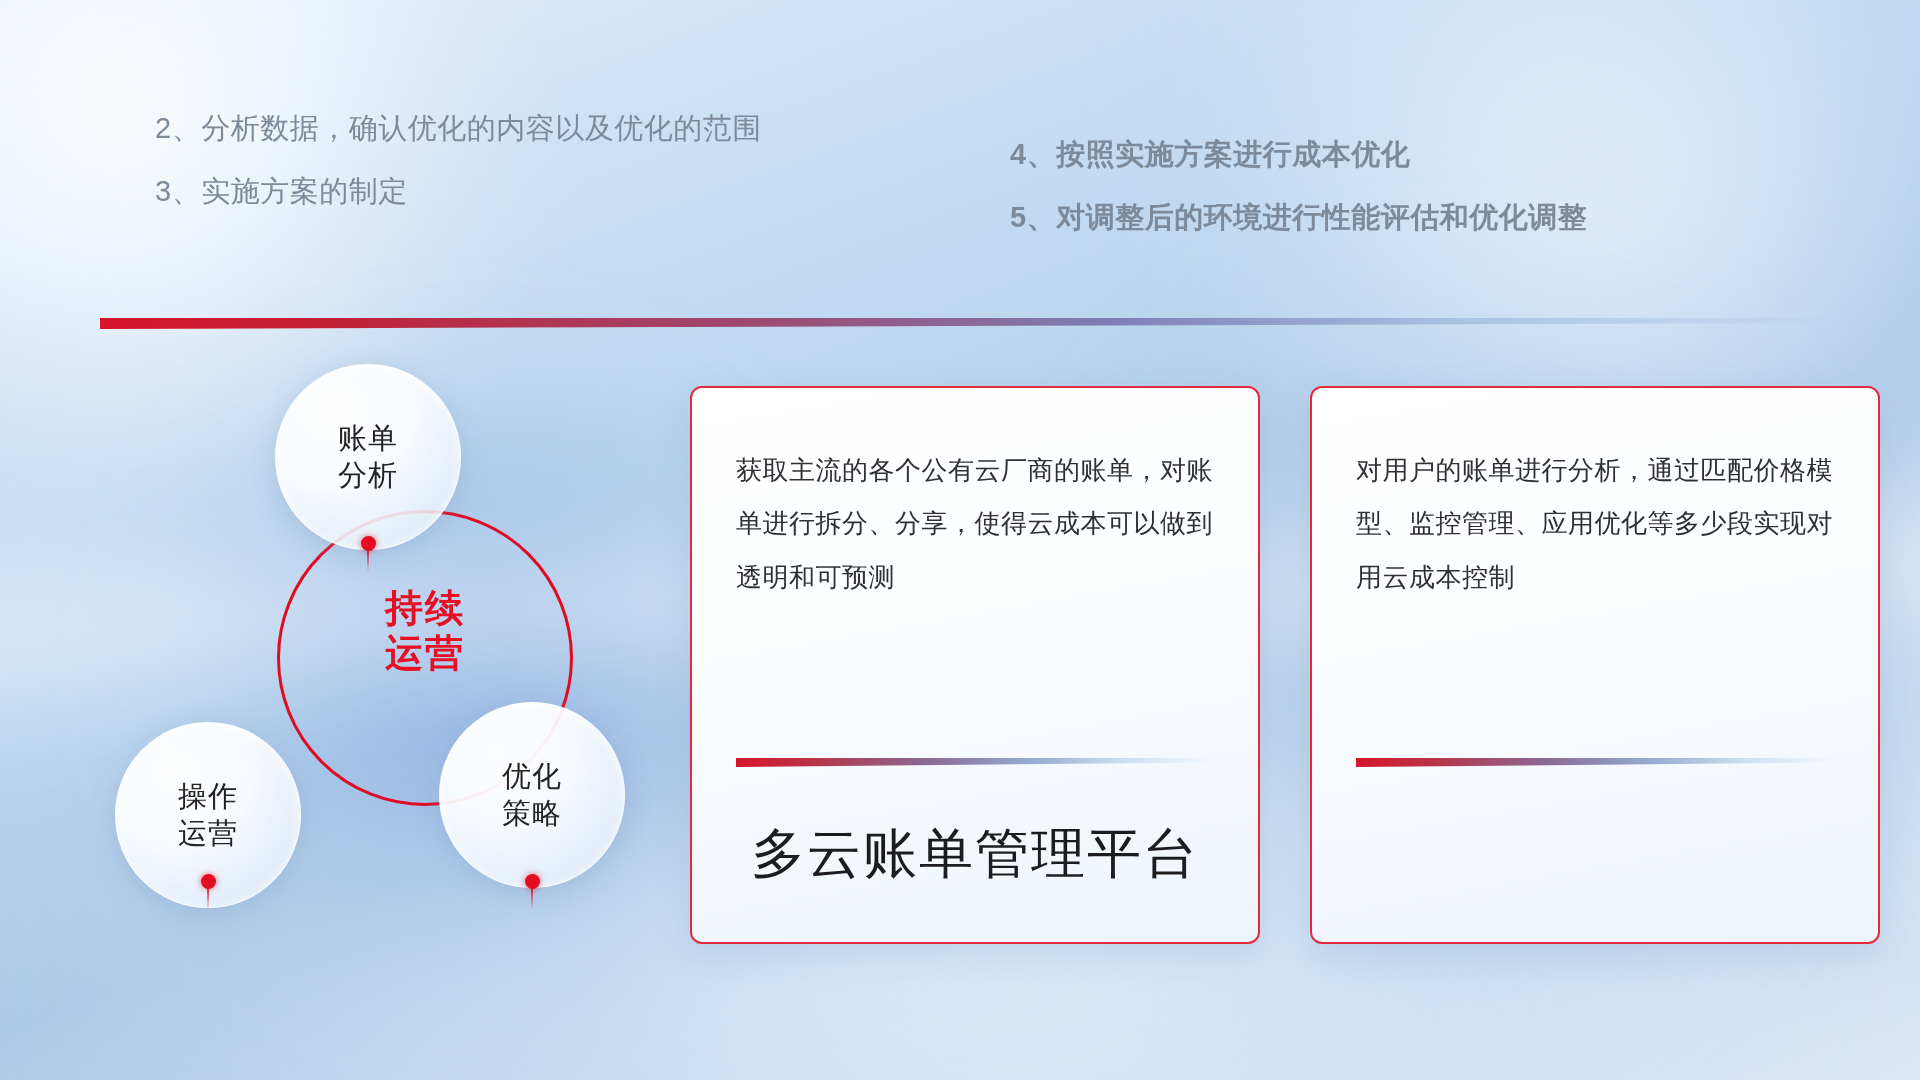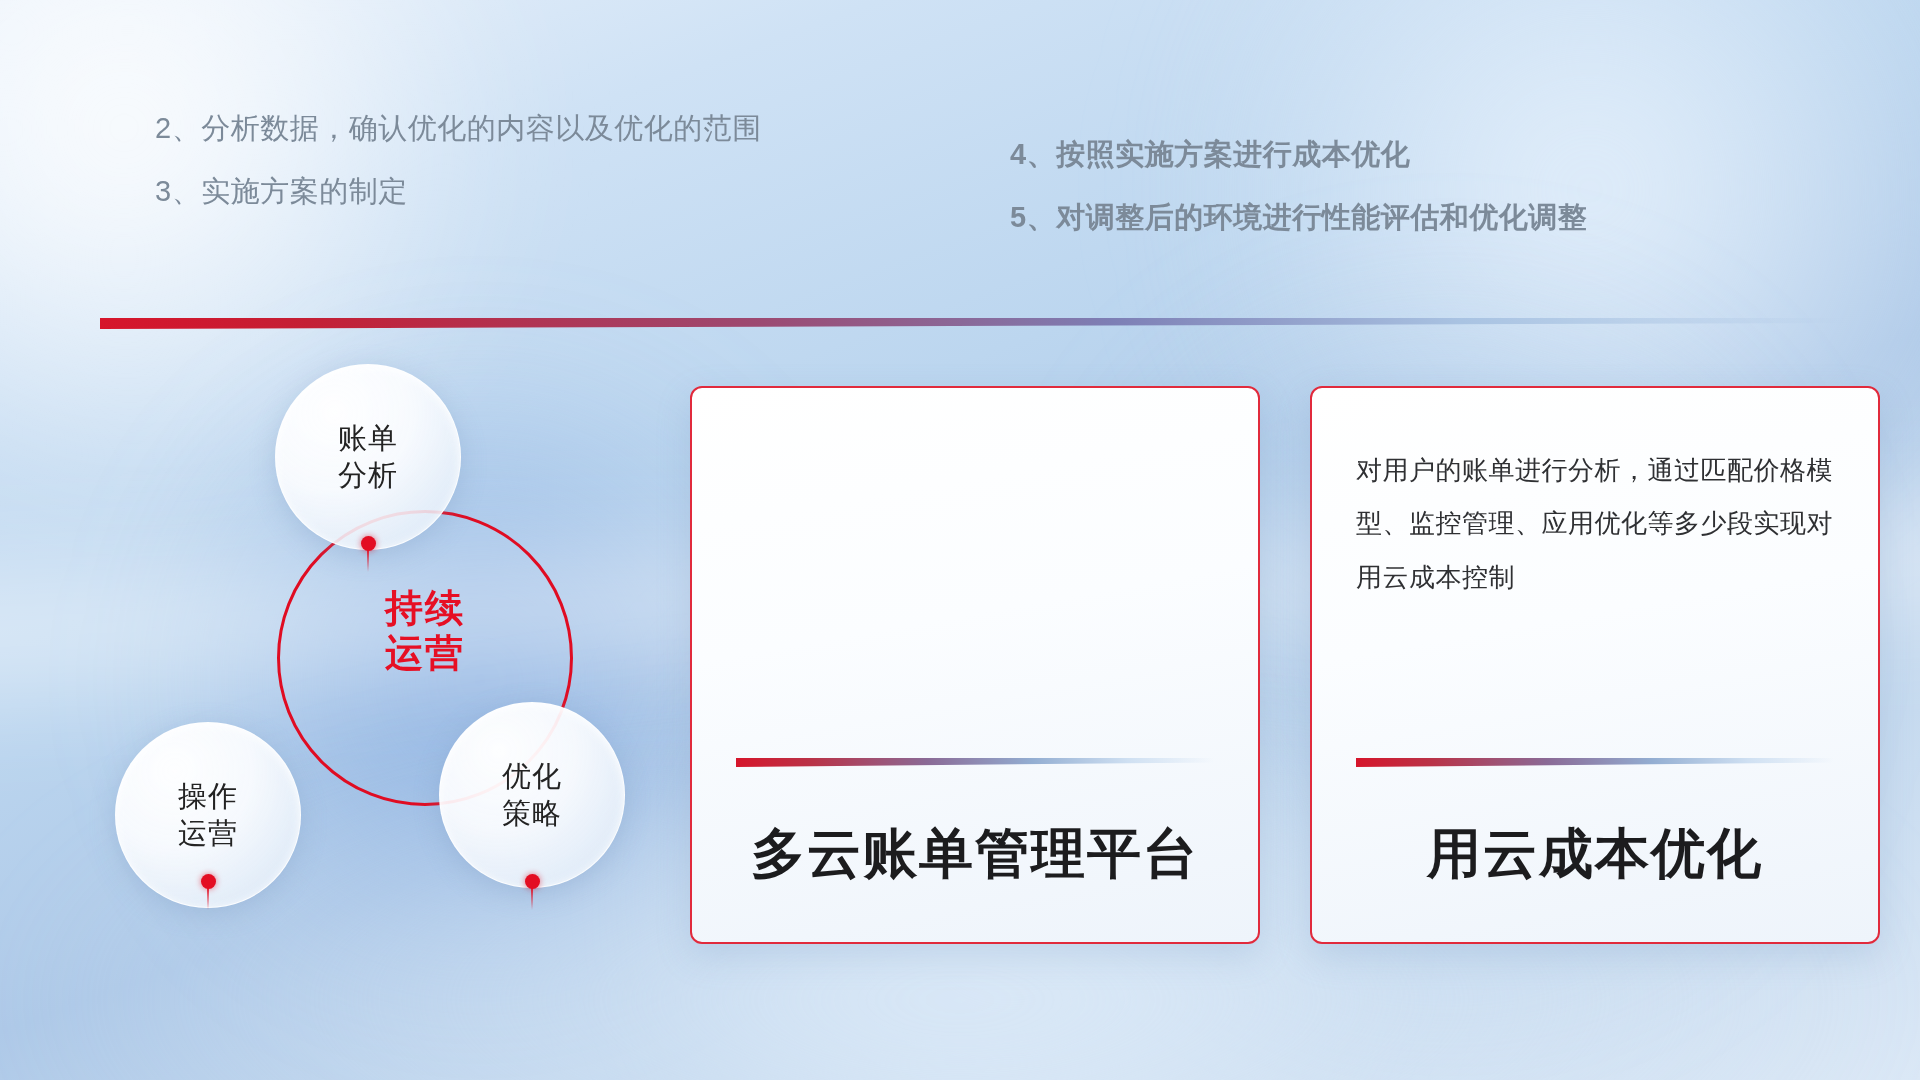--- a/index.html
+++ b/index.html
@@ -117,21 +117,21 @@
     color:#2f3033; font-size:26px; line-height:2.05;
     letter-spacing:.5px;
   }
   .card-rule{
     position:absolute; left:44px; right:44px; top:370px; height:9px;
     background:linear-gradient(90deg,#d6152b 0%, #b93348 16%, #8a6a96 40%, #93aed2 62%, #cfe0f2 82%, rgba(222,234,247,0) 100%);
     clip-path:polygon(0 0, 100% 0, 100% 50%, 0 100%);
   }
   .card-title{
     position:absolute; left:0; right:0; top:430px;
-    text-align:center; color:#1c1c1e; font-weight:bold;
+    text-align:center; color:#1c1c1e; font-weight:normal;
     font-size:54px; letter-spacing:2px;
   }
 </style>
 </head>
 <body>
 
 <div id="bg">
   <div class="bg-base"></div>
   <div class="bg-blob blob-a"></div>
   <div class="bg-blob blob-c"></div>
@@ -176,21 +176,21 @@
 
   <div class="tail tail-top"></div>
   <div class="tail tail-left"></div>
   <div class="tail tail-right"></div>
   <div class="dot dot-top"></div>
   <div class="dot dot-left"></div>
   <div class="dot dot-right"></div>
 </div>
 
 <div class="card card-1">
+  <div class="card-body">获取主流的各个公有云厂商的账单，对账单进行拆分、分享，使得云成本可以做到透明和可预测</div>
   <div class="card-rule"></div>
   <div class="card-title">多云账单管理平台</div>
 </div>
 
 <div class="card card-2">
   <div class="card-body">对用户的账单进行分析，通过匹配价格模型、监控管理、应用优化等多少段实现对用云成本控制</div>
   <div class="card-rule"></div>
-  <div class="card-title">用云成本优化</div>
 </div>
 
 </body></html>

